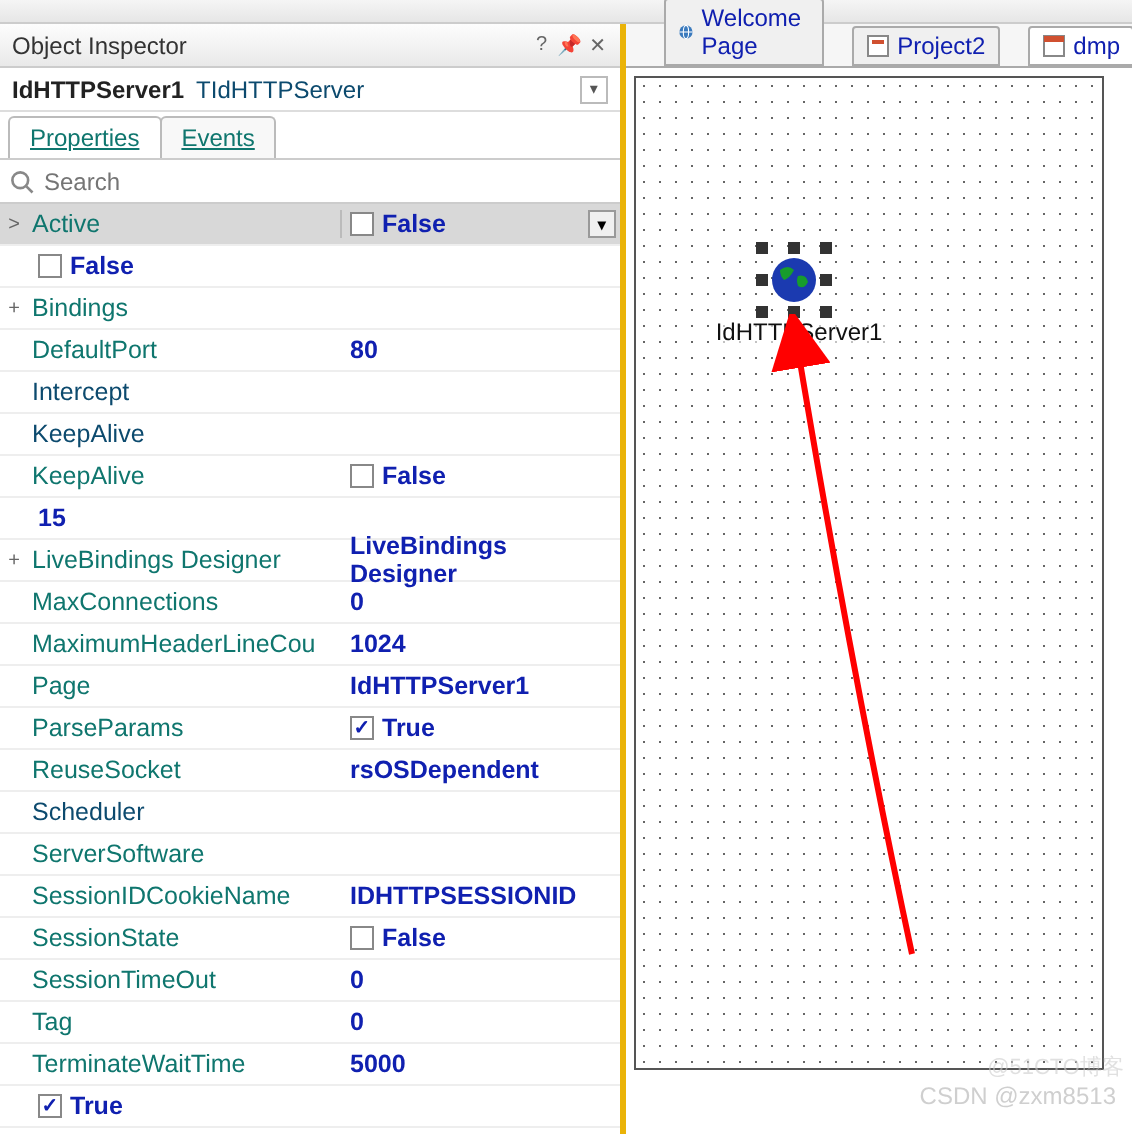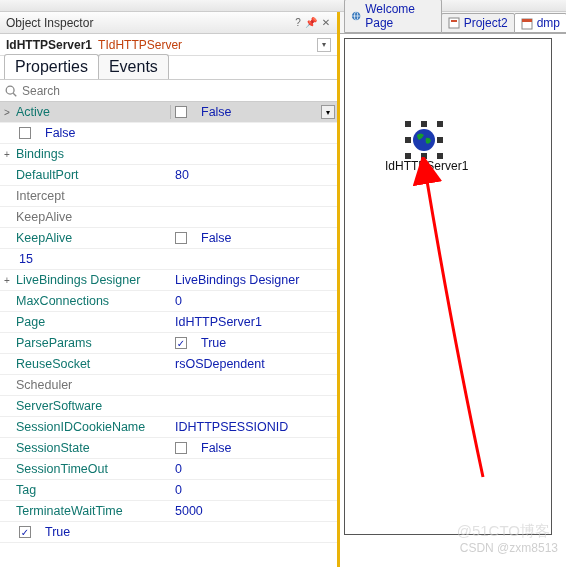--- a/index.html
+++ b/index.html
@@ -43,40 +43,41 @@
 
   .component-row {
     height: 22px;
     background: #fff;
     border-bottom: 1px solid #ddd;
     display: flex;
     align-items: center;
     padding: 0 6px;
   }
   .component-row b { font-weight: 600; color: #222; }
-  .component-row .type { color: #c2410c; margin-left: 6px; }
+  .component-row .type { color: #0c4a6e; margin-left: 6px; }
   .component-row .dd { margin-left:auto; width:14px; height:14px; border:1px solid #bbb; display:flex; align-items:center; justify-content:center; font-size:8px; color:#555;}
 
   .subtabs {
     height: 24px;
     background: #fff;
     border-bottom: 1px solid #ccc;
     display: flex;
     align-items: flex-end;
     padding: 0 4px;
   }
   .subtab {
     border: 1px solid #bbb;
     border-bottom: none;
     padding: 3px 10px;
-    font-size: 16px;
+    font-size: 12px;
     background: #f8f8f8;
     margin-right: -1px;
     border-radius: 3px 3px 0 0;
-    color: #0f172a;
+    color: #0f766e;
+    text-decoration: underline;
   }
   .subtab.active { background: #fff; }
 
   .search {
     height: 22px;
     border-bottom: 1px solid #ccc;
     display: flex;
     align-items: center;
     padding: 0 4px;
     background: #fff;
@@ -94,22 +95,22 @@
   .props { flex:1; overflow-y:auto; font-size: 12.5px; }
   .prop-row {
     display: flex;
     height: 21px;
     border-bottom: 1px solid #eee;
     align-items: center;
   }
   .prop-row.selected { background: #d8d8d8; }
   .prop-row .exp { width: 14px; text-align: center; color: #666; font-size: 10px; }
   .prop-row .nm { width: 156px; padding-left: 2px; color: #0f766e; }
-  .prop-row .nm.red { color: #737373; }
-  .prop-row .val-cell { flex:1; display:flex; align-items:center; gap:14px; padding-left: 4px; border-left: 1px solid transparent;}
+  .prop-row .nm.red { color: #0c4a6e; }
+  .prop-row .val-cell { flex:1; display:flex; align-items:center; gap:4px; padding-left: 4px; border-left: 1px solid transparent; font-weight: bold;}
   .prop-row.selected .val-cell { border-left: 1px solid #bbb; }
   .prop-row .val { color: #1020b0; }
   .chk {
     width: 12px; height: 12px; border: 1px solid #888; display:flex; align-items:center; justify-content:center;
     font-size: 10px; color: #1020b0; background:#fff;
   }
   .sel-dd { margin-left:auto; margin-right:2px; width:14px; height:14px; border:1px solid #999; display:flex; align-items:center; justify-content:center; font-size:8px; background:#f0f0f0;}
 
   
   .tabbar {
@@ -124,22 +125,23 @@
     display: flex;
     align-items: center;
     gap: 4px;
     border: 1px solid #aaa;
     padding: 2px 6px;
     font-size: 12px;
     margin-right: -1px;
     background: #f0f0f0;
     color: #1020b0;
     border-radius: 2px 2px 0 0;
-  }
-  .tab.active { background: #fff; align-items: flex-end; }
+    margin-left: 15px;
+  }
+  .tab.active { background: #fff; }
   .tab .ticon { width: 12px; height: 12px; }
 
   .canvas {
     flex:1;
     background: #fff;
     position: relative;
     overflow: hidden;
   }
   .dotgrid {
     position:absolute; top: 4px; left: 4px; right: 14px; bottom: 32px;
@@ -164,21 +166,21 @@
   .comp-label {
     position:absolute; top: 120px; left: 38px;
     font-size: 12px; color: #111; background: rgba(255,255,255,0.6);
     padding: 0 2px;
   }
   .arrow {
     position:absolute;
     pointer-events:none;
   }
   .watermark { position:absolute; right:8px; bottom:12px; font-size:12px; color:#bbb; opacity:0.7; }
-  .watermark2 { position:absolute; right:16px; bottom:26px; font-size:15px; color:#ccc; opacity:0.6; }
+  .watermark2 { position:absolute; right:4px; bottom:26px; font-size:11px; color:#ccc; opacity:0.6; }
 </style>
 </head>
 <body>
 
 <div class="toolbar">
 </div>
 
 <div class="container">
   <div class="left">
     <div class="inspector-header">
@@ -273,20 +275,27 @@
           <div class="nm">LiveBindings Designer</div>
           <div class="val-cell">
             <div class="val">LiveBindings Designer</div>
           </div>
         </div>
         <div class="prop-row">
           <div class="exp"></div>
           <div class="nm">MaxConnections</div>
           <div class="val-cell">
             <div class="val">0</div>
+          </div>
+        </div>
+        <div class="prop-row">
+          <div class="exp"></div>
+          <div class="nm">MaximumHeaderLineCou</div>
+          <div class="val-cell">
+            <div class="val">1024</div>
           </div>
         </div>
         <div class="prop-row">
           <div class="exp"></div>
           <div class="nm">Page</div>
           <div class="val-cell">
             <div class="val">IdHTTPServer1</div>
           </div>
         </div>
         <div class="prop-row">

